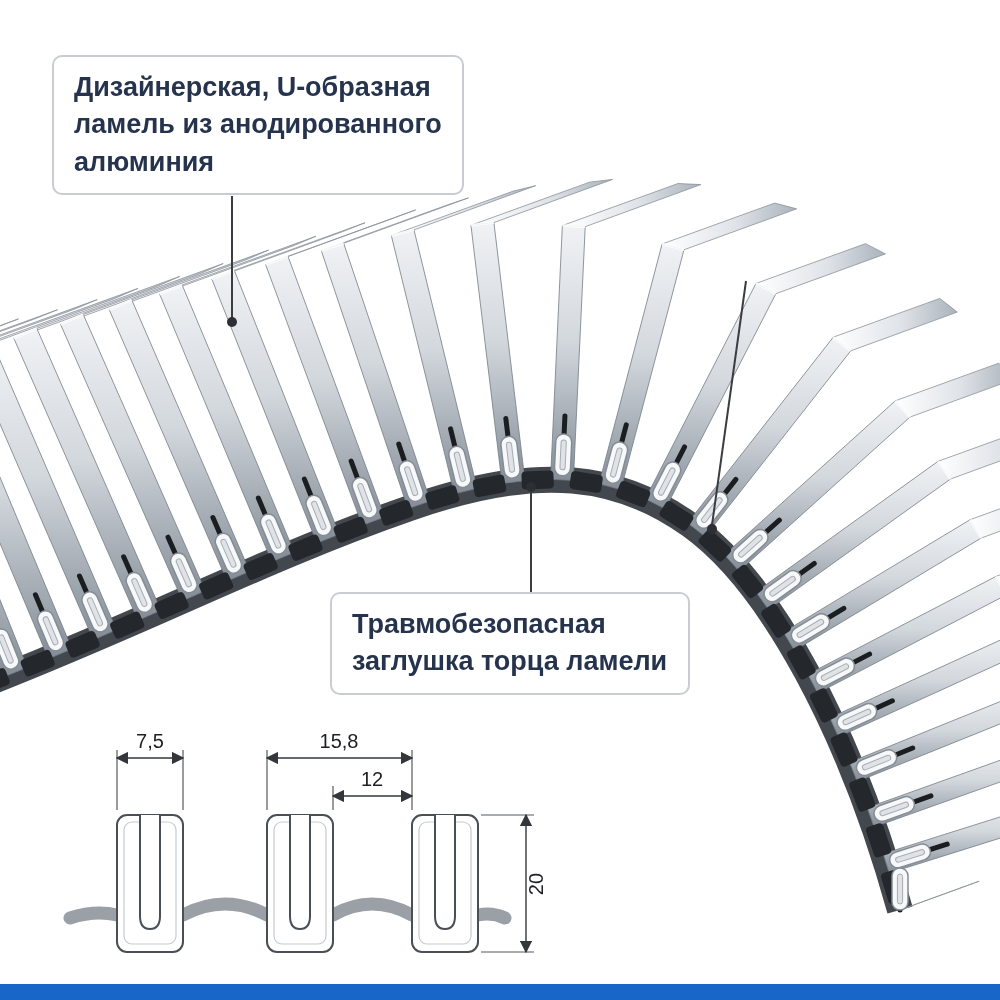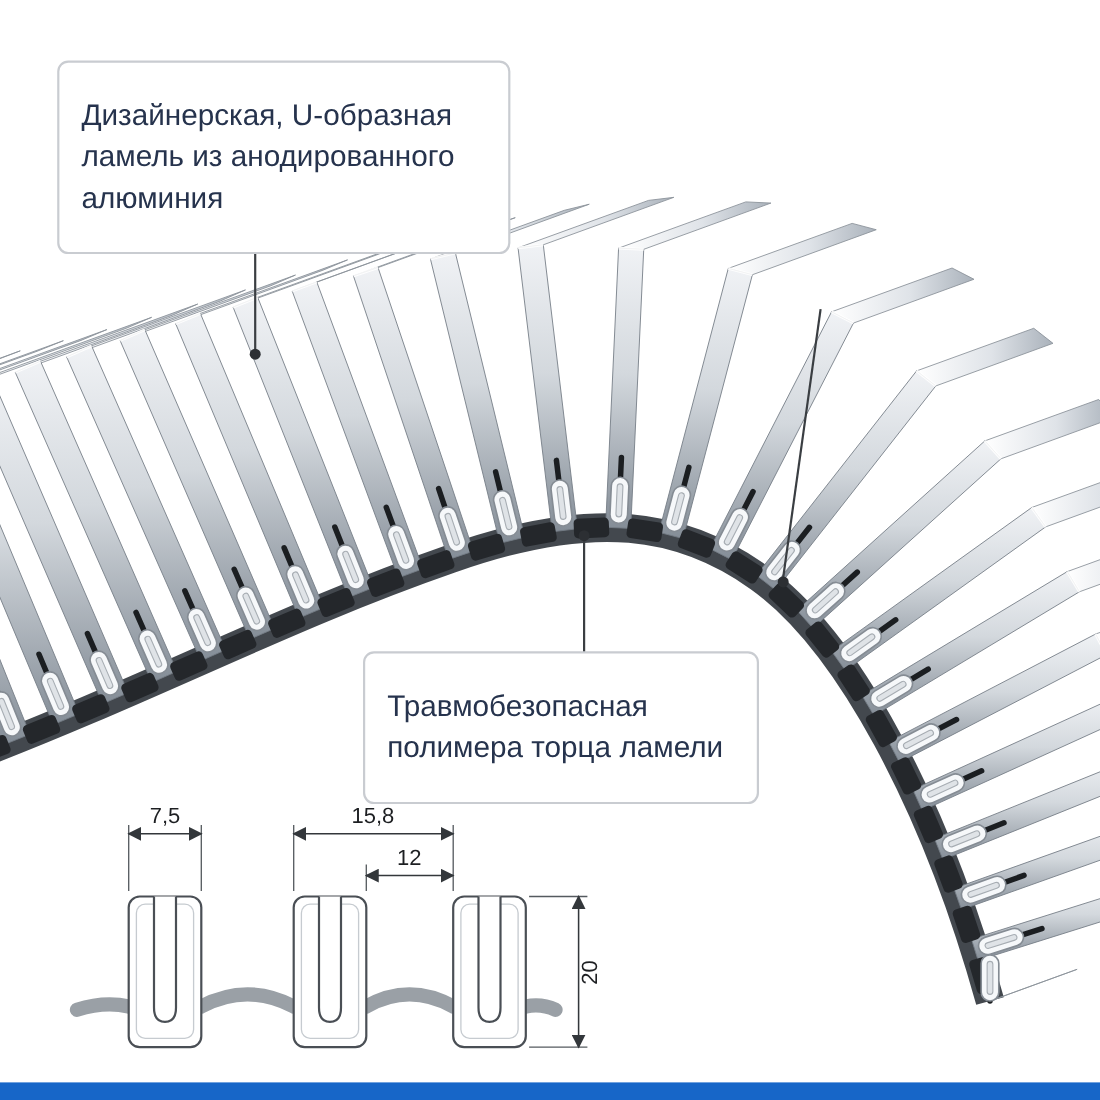--- a/index.html
+++ b/index.html
@@ -7,25 +7,25 @@
     position:relative;width:1000px;height:1000px;background:#ffffff;
     overflow:hidden;font-family:"Liberation Sans",sans-serif;
   }
   #scene{position:absolute;inset:0;}
   .callout{
     position:absolute;
     box-sizing:border-box;
     background:#ffffff;
     border:2px solid #c9ccd1;
     border-radius:10px;
-    padding:30px 20px;
+    padding:12px 20px;
     color:var(--callout-text,#26334d);
     font-size:27px;
     line-height:1.38;
-    font-weight:400;
+    font-weight:700;
     white-space:pre-line;
     z-index:5;
   }
   #callout-lamella{left:52px;top:55px;width:412px;}
   #callout-fixator{left:563px;top:55px;width:402px;}
   #callout-endcap{left:330px;top:592px;width:360px;}
   .leader{stroke:#3a3e42;stroke-width:2;}
   .leader-dot{fill:#2c2f33;}
   #spine{fill:none;stroke:#43484e;stroke-width:26;}
   .connector{fill:var(--band-dark,#24272b);}
@@ -366,15 +366,15 @@
 
     <rect class="accent" x="0" y="984" width="1000" height="16"></rect>
   </svg>
 
   <div class="callout" id="callout-lamella">Дизайнерская, U-образная
 ламель из анодированного
 алюминия</div>
 
 
   <div class="callout" id="callout-endcap">Травмобезопасная
-полимера торца ламели</div>
+заглушка торца ламели</div>
 
 </div>
 
 </body></html>

